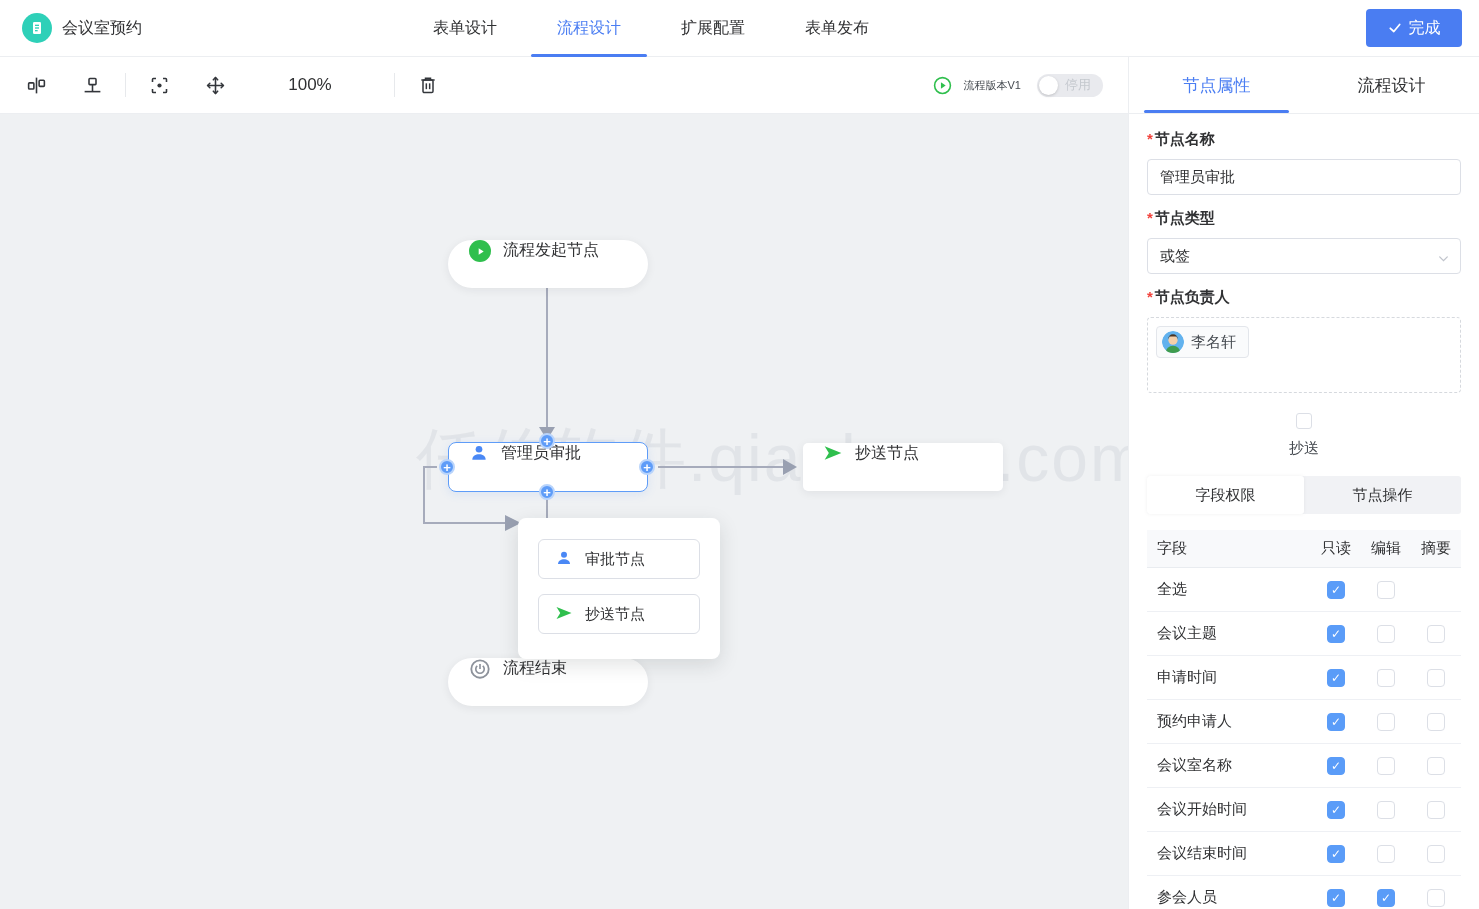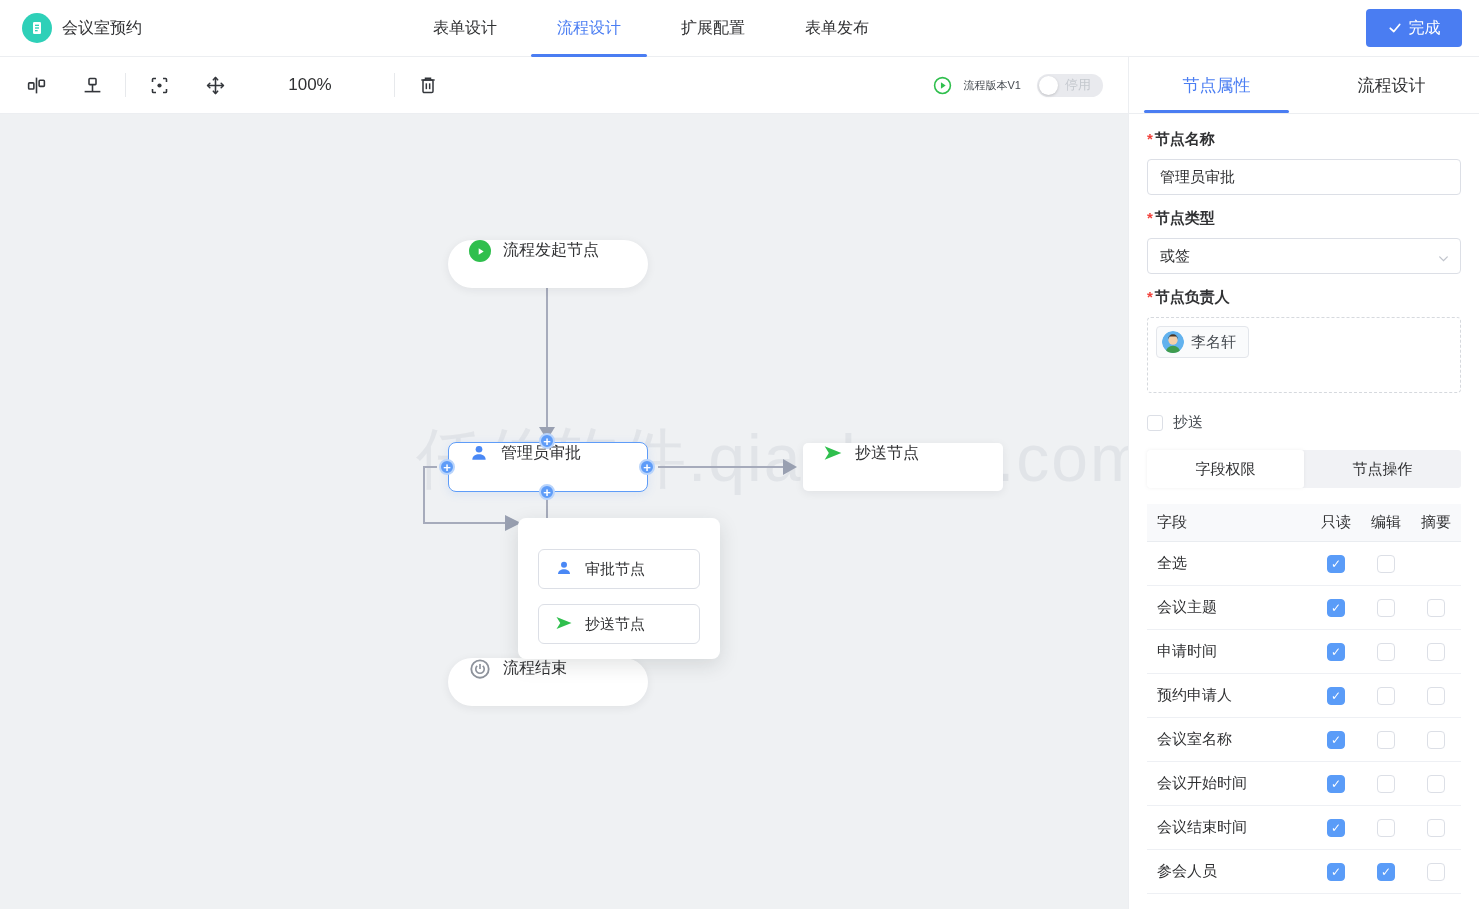--- a/index.html
+++ b/index.html
@@ -52,21 +52,21 @@
           align-items:center; justify-content:center; }
   .end-icon { width:22px; height:22px; display:flex; align-items:center; justify-content:center; }
   .node-approval { left:448px; top:328px; width:200px; height:50px; border:1px solid #5e9cf8;
           border-radius:8px; padding-left:20px; gap:12px; box-shadow:0 2px 10px rgba(94,156,248,.15); }
   .node-cc { left:803px; top:329px; width:200px; height:48px; border-radius:5px; padding-left:20px;
           gap:12px; box-shadow:0 2px 10px rgba(31,35,41,.07); }
   .handle { position:absolute; width:16px; height:16px; border-radius:50%; background:#5e9cf8;
           border:2px solid #b9d4fb; color:#fff; font-size:13px; line-height:11px; font-weight:700;
           display:flex; align-items:center; justify-content:center; z-index:4; cursor:crosshair; }
   .node-popup { position:absolute; left:518px; top:404px; width:202px; height:141px; background:#fff;
-          border-radius:8px; box-shadow:0 6px 20px rgba(31,35,41,.13); z-index:6; padding:31px 20px; }
+          border-radius:8px; box-shadow:0 6px 20px rgba(31,35,41,.13); z-index:6; padding:21px 20px; }
   .popup-btn { width:162px; height:40px; border:1px solid #dcdfe6; border-radius:6px; background:#fff;
           display:flex; align-items:center; gap:12px; padding-left:16px; font-size:15px; color:#303133;
           cursor:pointer; }
   .popup-btn + .popup-btn { margin-top:15px; }
 
   
   .sidebar { position:absolute; left:1128px; top:57px; width:351px; height:852px; background:#fff;
              border-left:1px solid #eceef1; z-index:18; }
   .side-tabs { display:flex; height:57px; border-bottom:1px solid #eceef1; }
   .side-tab { position:relative; width:50%; display:flex; align-items:center; justify-content:center;
@@ -82,21 +82,21 @@
   .txt-input { width:100%; height:36px; border:1px solid #dcdfe6; border-radius:4px; margin-top:10px;
              padding:0 12px; font-size:15px; color:#303133; font-family:inherit; background:#fff; }
   .select { position:relative; width:100%; height:36px; border:1px solid #dcdfe6; border-radius:4px;
              margin-top:10px; display:flex; align-items:center; padding:0 12px; font-size:15px;
              color:#303133; cursor:pointer; }
   .select .chev { position:absolute; right:10px; top:12px; }
   .assignee-box { margin-top:10px; border:1px dashed #d6d9de; border-radius:4px; min-height:76px; padding:8px; }
   .member-chip { display:inline-flex; align-items:center; gap:7px; border:1px solid #e3e6eb;
              background:#fafbfc; border-radius:4px; padding:4px 12px 4px 5px; font-size:15px; color:#454a50; }
   .avatar { width:22px; height:22px; border-radius:50%; overflow:hidden; }
-  .cc-row { display:flex; align-items:center; gap:10px; margin-top:20px; font-size:15px; color:#454a50; }
+  .cc-row { display:flex; align-items:center; gap:10px; margin-top:20px; font-size:15px; color:#454a50;flex-direction:column; }
   .checkbox { width:16px; height:16px; border:1px solid #dcdfe6; border-radius:3px; background:#fff; cursor:pointer; }
   .seg-tabs { display:flex; height:38px; background:#f1f2f5; border-radius:3px; margin-top:18px; }
   .seg-tab { width:50%; display:flex; align-items:center; justify-content:center; font-size:15px;
              color:#303133; cursor:pointer; border-radius:3px; }
   .seg-tab.active { background:#fff; box-shadow:0 0 4px rgba(31,35,41,.06); }
   .ptable { margin-top:16px; font-size:15px; }
   .prow { display:grid; grid-template-columns:1fr 50px 50px 50px; align-items:center; height:44px;
              border-bottom:1px solid #eef0f4; padding-left:10px; }
   .prow.head { height:38px; background:#f8f9fb; color:#303133; border-bottom:1px solid #e9ecf0; }
   .pcell-c { display:flex; justify-content:center; }

